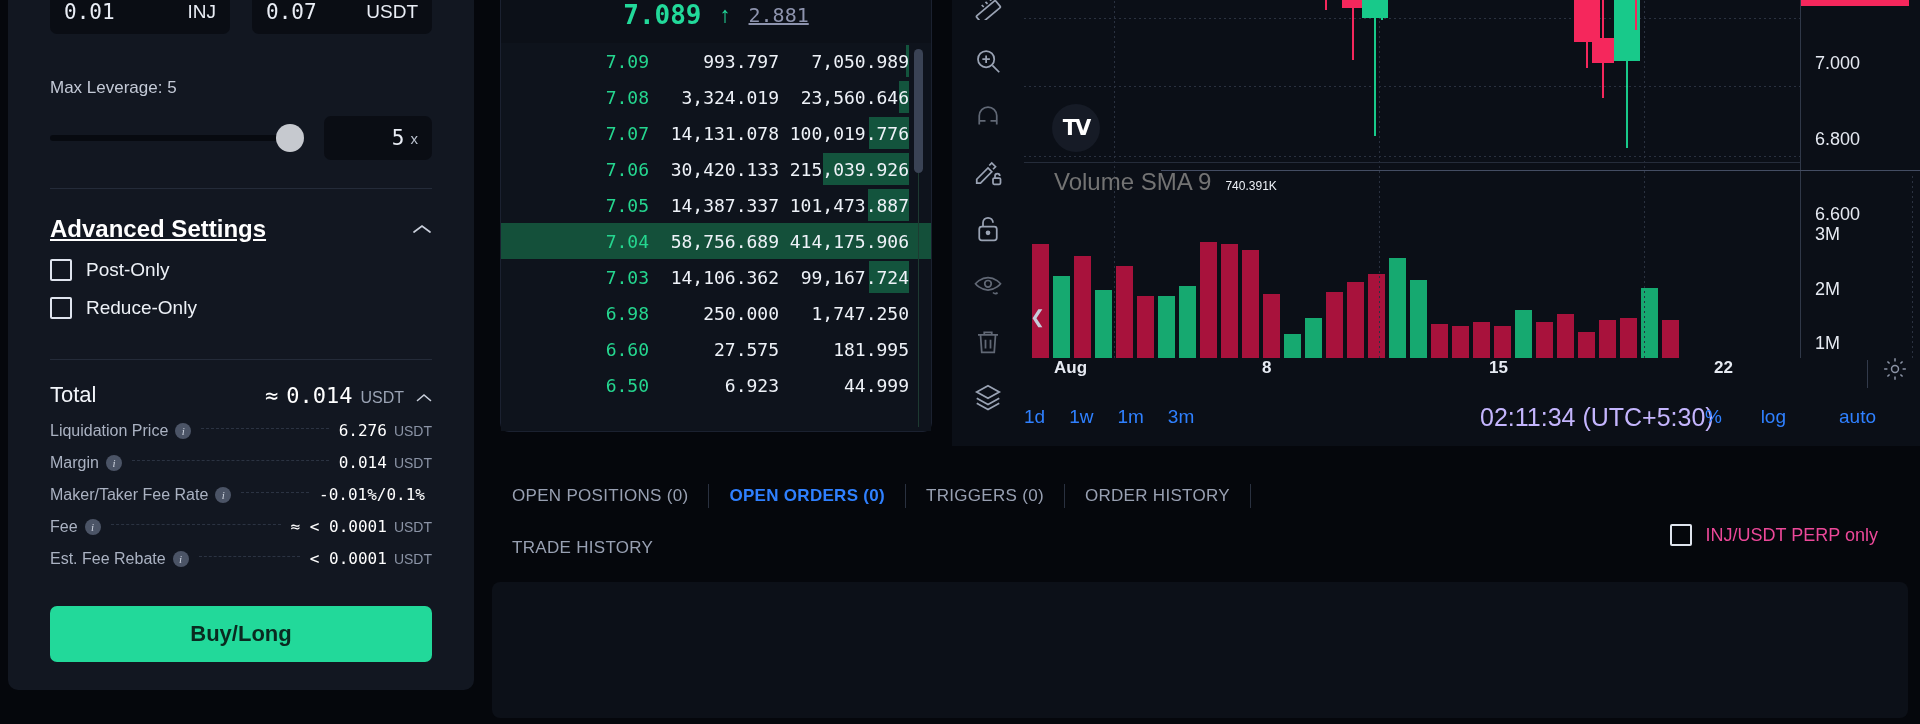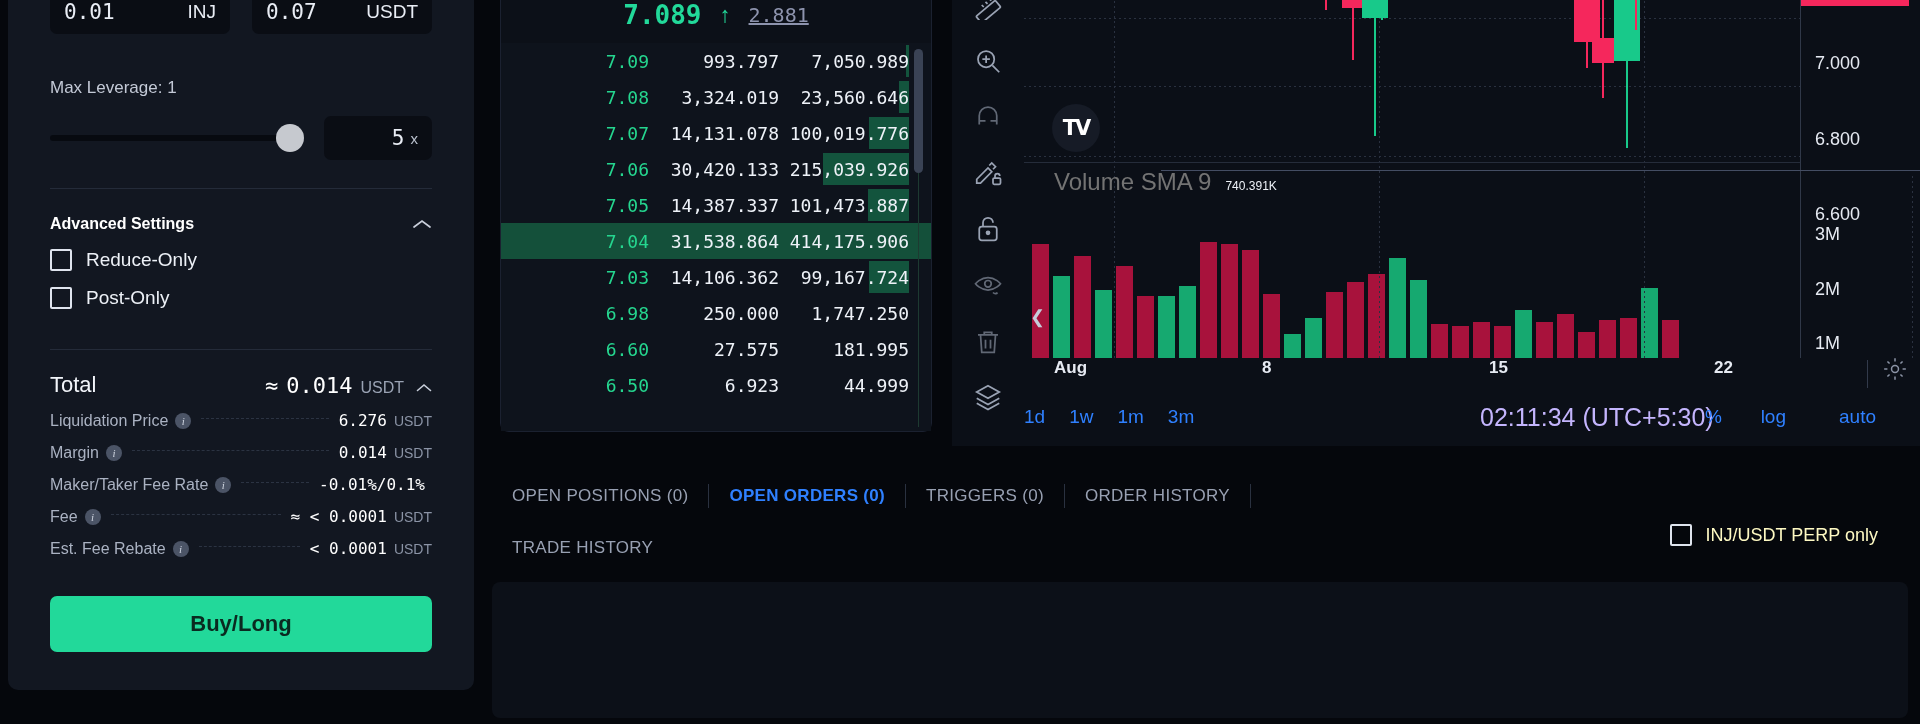--- a/index.html
+++ b/index.html
@@ -42,21 +42,21 @@
   }
   .lev-num { color: #e9edf5; font-size: 21px; font-family: "DejaVu Sans Mono", monospace; }
   .lev-x { color: #b9c0cd; font-size: 15px; }
 
   .divider { height: 1px; background: #242b39; margin: 28px 0 0 0; }
 
   .adv-head {
     display: flex; align-items: center; justify-content: space-between;
     margin-top: 26px; cursor: pointer;
   }
-  .adv-title { color: #ffffff; font-size: 16px; font-weight: bold; }
+  .adv-title { color: #ffffff; font-size: 24px; font-weight: bold; text-decoration: underline; }
   .chev { color: #c9cfdb; font-size: 15px; }
 
   .cbrow { display: flex; align-items: center; gap: 14px; margin-top: 16px; }
   .cbox { width: 22px; height: 22px; border: 2px solid #dfe4ee; border-radius: 2px; background: transparent; cursor: pointer; }
   .cblabel { color: #edf1f7; font-size: 19px; }
 
   .total-row {
     display: flex; align-items: center; justify-content: space-between;
     margin-top: 22px; cursor: pointer;
   }
@@ -185,21 +185,21 @@
     color: #98a0b2; font-size: 17px; letter-spacing: .3px; padding: 0 20px; cursor: pointer;
     white-space: nowrap;
   }
   .tab.active { color: #2f80ff; font-weight: bold; }
   .tab-sep { width: 1px; height: 24px; background: #2a3140; }
   .tabs2 { padding-left: 12px; margin-top: 16px; }
   .perp-only {
     position: absolute; right: 42px; top: 54px; display: flex; align-items: center; gap: 14px; cursor: pointer;
   }
   .perp-box { width: 22px; height: 22px; border: 2px solid #dfe4ee; border-radius: 2px; }
-  .perp-lbl { color: #fef9c3; font-size: 18px; }
+  .perp-lbl { color: #ec4899; font-size: 18px; }
   .bottom-panel {
     position: absolute; left: 12px; right: 12px; top: 112px; bottom: 6px;
     background: #0c1018; border-radius: 8px;
   }
 </style>
 </head>
 <body>
 
 <div class="root">
 
@@ -210,21 +210,21 @@
         <div class="amt-box">
           <span class="amt-val">0.01</span>
           <span class="amt-cur">INJ</span>
         </div>
         <div class="amt-box">
           <span class="amt-val">0.07</span>
           <span class="amt-cur">USDT</span>
         </div>
       </div>
 
-      <div class="lev-label">Max Leverage: 1</div>
+      <div class="lev-label">Max Leverage: 5</div>
 
       <div class="lev-row">
         <div class="slider">
           <div class="slider-track"></div>
           <div class="slider-knob"></div>
         </div>
         <div class="lev-input">
           <span class="lev-num">5</span>
           <span class="lev-x">x</span>
         </div>
@@ -236,25 +236,25 @@
         <span class="adv-title">Advanced Settings</span>
         <span class="chev">
           <svg width="20" height="12" viewBox="0 0 20 12" fill="none">
               <path d="M2 9L10 3L18 9" stroke="#c9cfdb" stroke-width="1.7" stroke-linecap="round"></path>
             </svg>
         </span>
       </div>
 
       <div class="cbrow">
         <span class="cbox"></span>
-        <span class="cblabel">Reduce-Only</span>
+        <span class="cblabel">Post-Only</span>
       </div>
       <div class="cbrow">
         <span class="cbox"></span>
-        <span class="cblabel">Post-Only</span>
+        <span class="cblabel">Reduce-Only</span>
       </div>
 
       <div class="divider" style="margin-top:40px"></div>
 
       <div class="total-row">
         <span class="total-label">Total</span>
         <span class="total-right">
           <span class="total-val">≈</span>
           <span class="total-val">0.014</span>
           <span class="total-cur">USDT</span>
@@ -343,21 +343,21 @@
           <span class="ob-c3">215,039.926</span>
         </div>
         <div class="ob-row">
           <div class="depth" style="width: 41.25px;"></div>
           <span class="ob-c1">7.05</span>
           <span class="ob-c2">14,387.337</span>
           <span class="ob-c3">101,473.887</span>
         </div>
         <div class="ob-row hl">
           <span class="ob-c1">7.04</span>
-          <span class="ob-c2">31,538.864</span>
+          <span class="ob-c2">58,756.689</span>
           <span class="ob-c3">414,175.906</span>
         </div>
         <div class="ob-row">
           <div class="depth" style="width: 39.6px;"></div>
           <span class="ob-c1">7.03</span>
           <span class="ob-c2">14,106.362</span>
           <span class="ob-c3">99,167.724</span>
         </div>
         <div class="ob-row">
           <span class="ob-c1">6.98</span>

